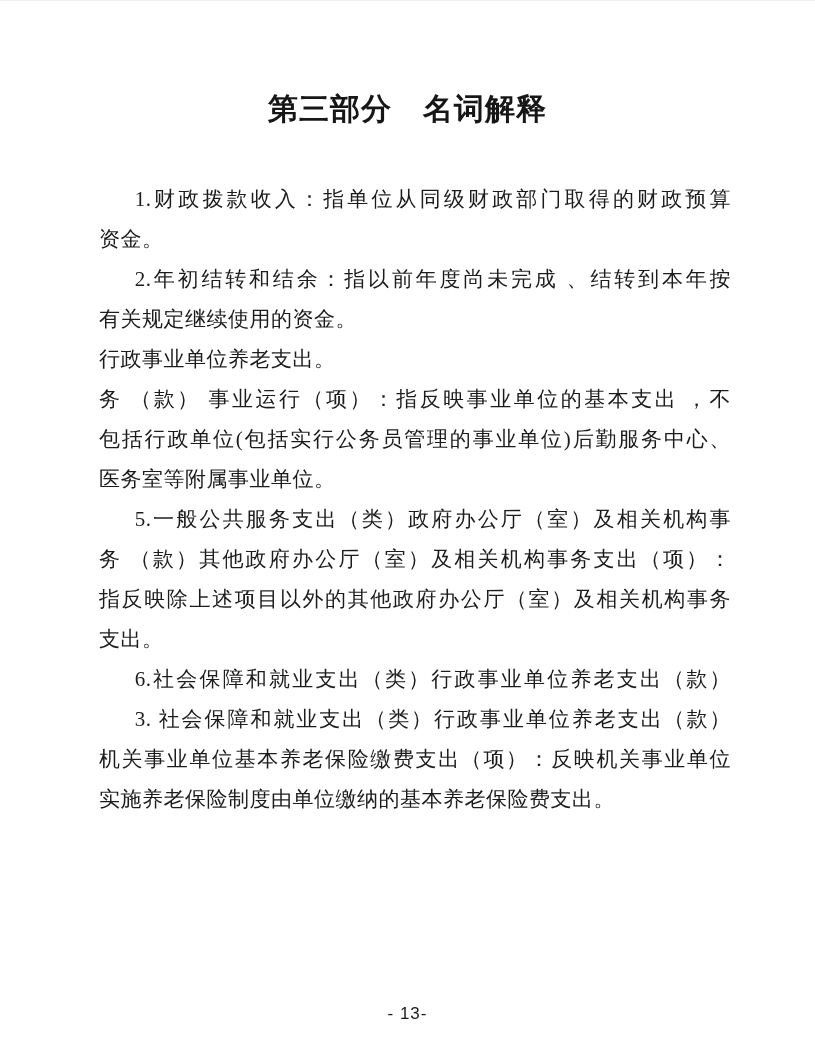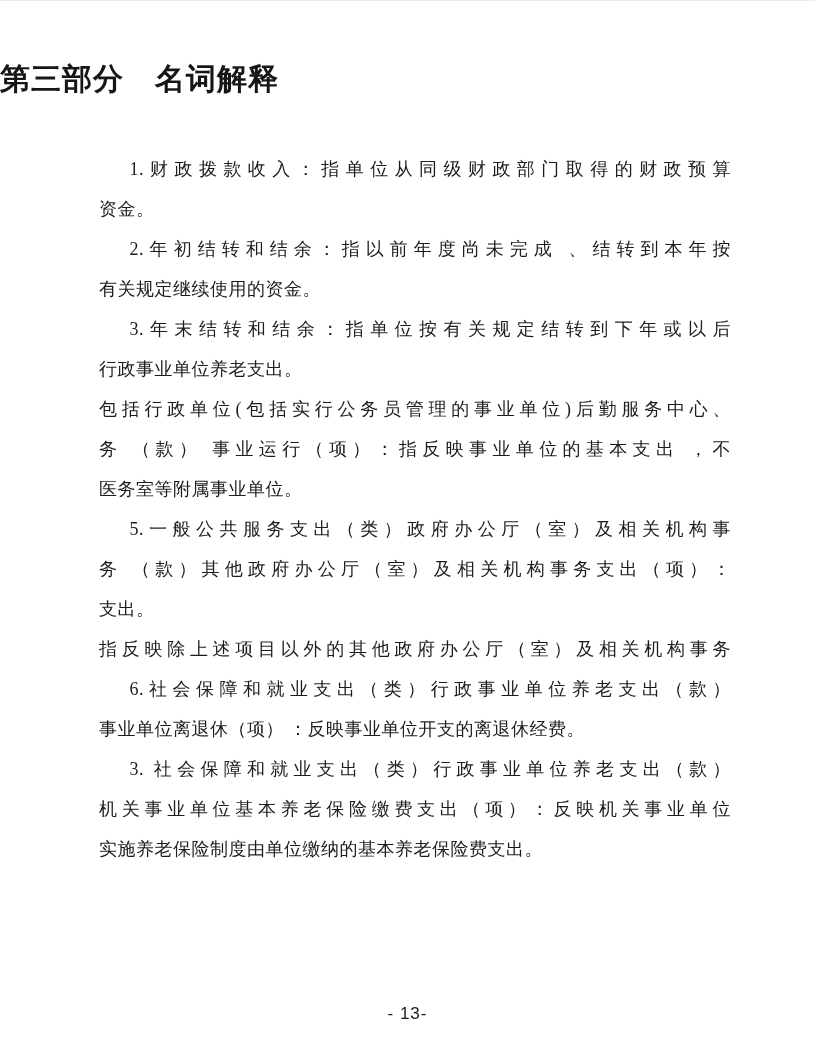--- a/index.html
+++ b/index.html
@@ -11,34 +11,34 @@
     position: relative;
     width: 815px;
     height: 1055px;
     background: #ffffff;
     border-top: 1px solid #ececec;
     overflow: hidden;
     color: #1c1c1c;
   }
   .title {
     margin: 0;
-    padding-top: 60px;
+    padding-top: 90px;
     font-family: "Liberation Sans", sans-serif;
     font-weight: 700;
     font-size: 30px;
     line-height: 36px;
     letter-spacing: 1px;
-    text-align: left;
+    text-align: center;
     color: #161616;
   }
   .doc-body {
     margin: 52px auto 0 99px;
     width: 632px;
     font-family: "Liberation Serif", serif;
-    font-size: 18px;
+    font-size: 21px;
     color: #1c1c1c;
   }
   .text-line {
     line-height: 40px;
     text-align: justify;
     letter-spacing: 0.5px;
   }
   .text-line.fill {
     text-align-last: justify;
   }
@@ -61,29 +61,27 @@
 </head>
 <body>
 
 <div class="page">
   <h1 class="title">第三部分　名词解释</h1>
   <div class="doc-body" id="doc-body">
       <div class="text-line indent fill">1.财政拨款收入：指单位从同级财政部门取得的财政预算</div>
       <div class="text-line">资金。</div>
       <div class="text-line indent fill">2.年初结转和结余：指以前年度尚未完成 、结转到本年按</div>
       <div class="text-line">有关规定继续使用的资金。</div>
-      <div class="text-line indent fill">3.年末结转和结余：指单位按有关规定结转到下年或以后</div>
       <div class="text-line">行政事业单位养老支出。</div>
+      <div class="text-line fill">务 （款） 事业运行（项）：指反映事业单位的基本支出 ，不</div>
       <div class="text-line fill">包括行政单位(包括实行公务员管理的事业单位)后勤服务中心、</div>
-      <div class="text-line fill">务 （款） 事业运行（项）：指反映事业单位的基本支出 ，不</div>
       <div class="text-line">医务室等附属事业单位。</div>
       <div class="text-line indent fill">5.一般公共服务支出（类）政府办公厅（室）及相关机构事</div>
       <div class="text-line fill">务 （款）其他政府办公厅（室）及相关机构事务支出（项）：</div>
+      <div class="text-line fill">指反映除上述项目以外的其他政府办公厅（室）及相关机构事务</div>
       <div class="text-line">支出。</div>
-      <div class="text-line fill">指反映除上述项目以外的其他政府办公厅（室）及相关机构事务</div>
       <div class="text-line indent fill">6.社会保障和就业支出（类）行政事业单位养老支出（款）</div>
-      <div class="text-line">事业单位离退休（项） ：反映事业单位开支的离退休经费。</div>
       <div class="text-line indent fill">3. 社会保障和就业支出（类）行政事业单位养老支出（款）</div>
       <div class="text-line fill">机关事业单位基本养老保险缴费支出（项）：反映机关事业单位</div>
       <div class="text-line">实施养老保险制度由单位缴纳的基本养老保险费支出。</div>
     </div>
   <div class="footer-pagenum">- 13-</div>
 </div>
 
 </body></html>

